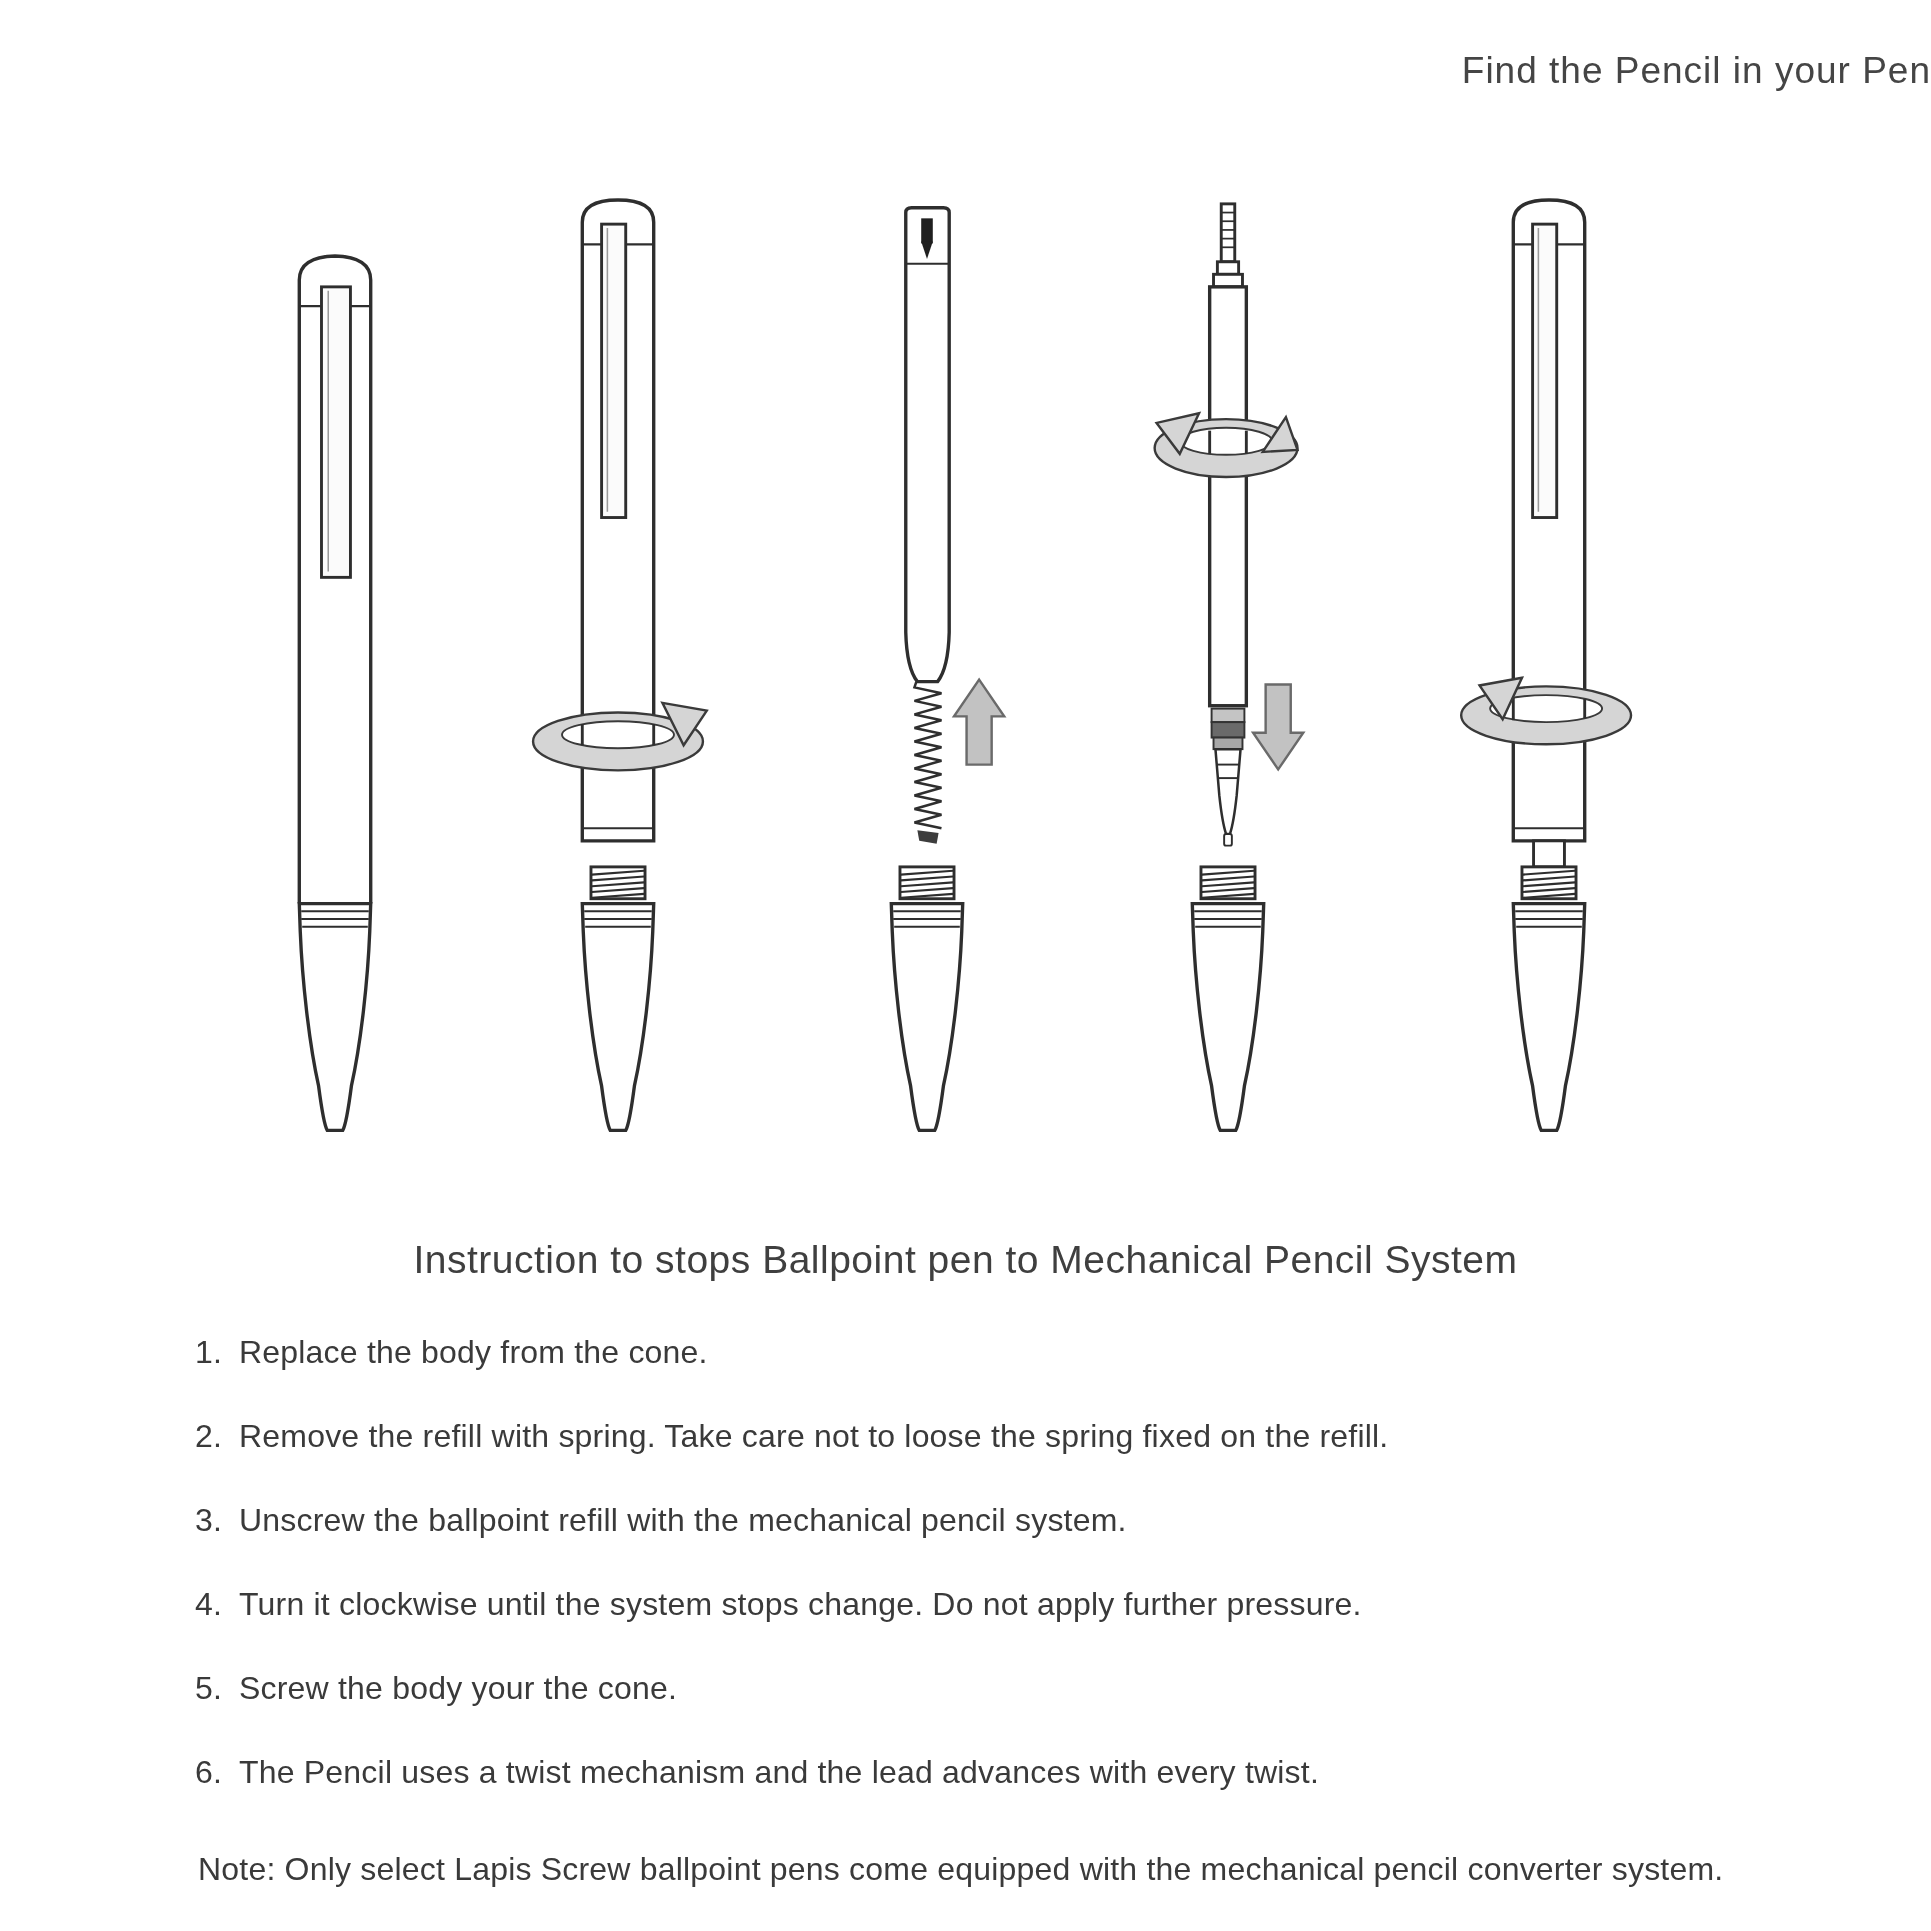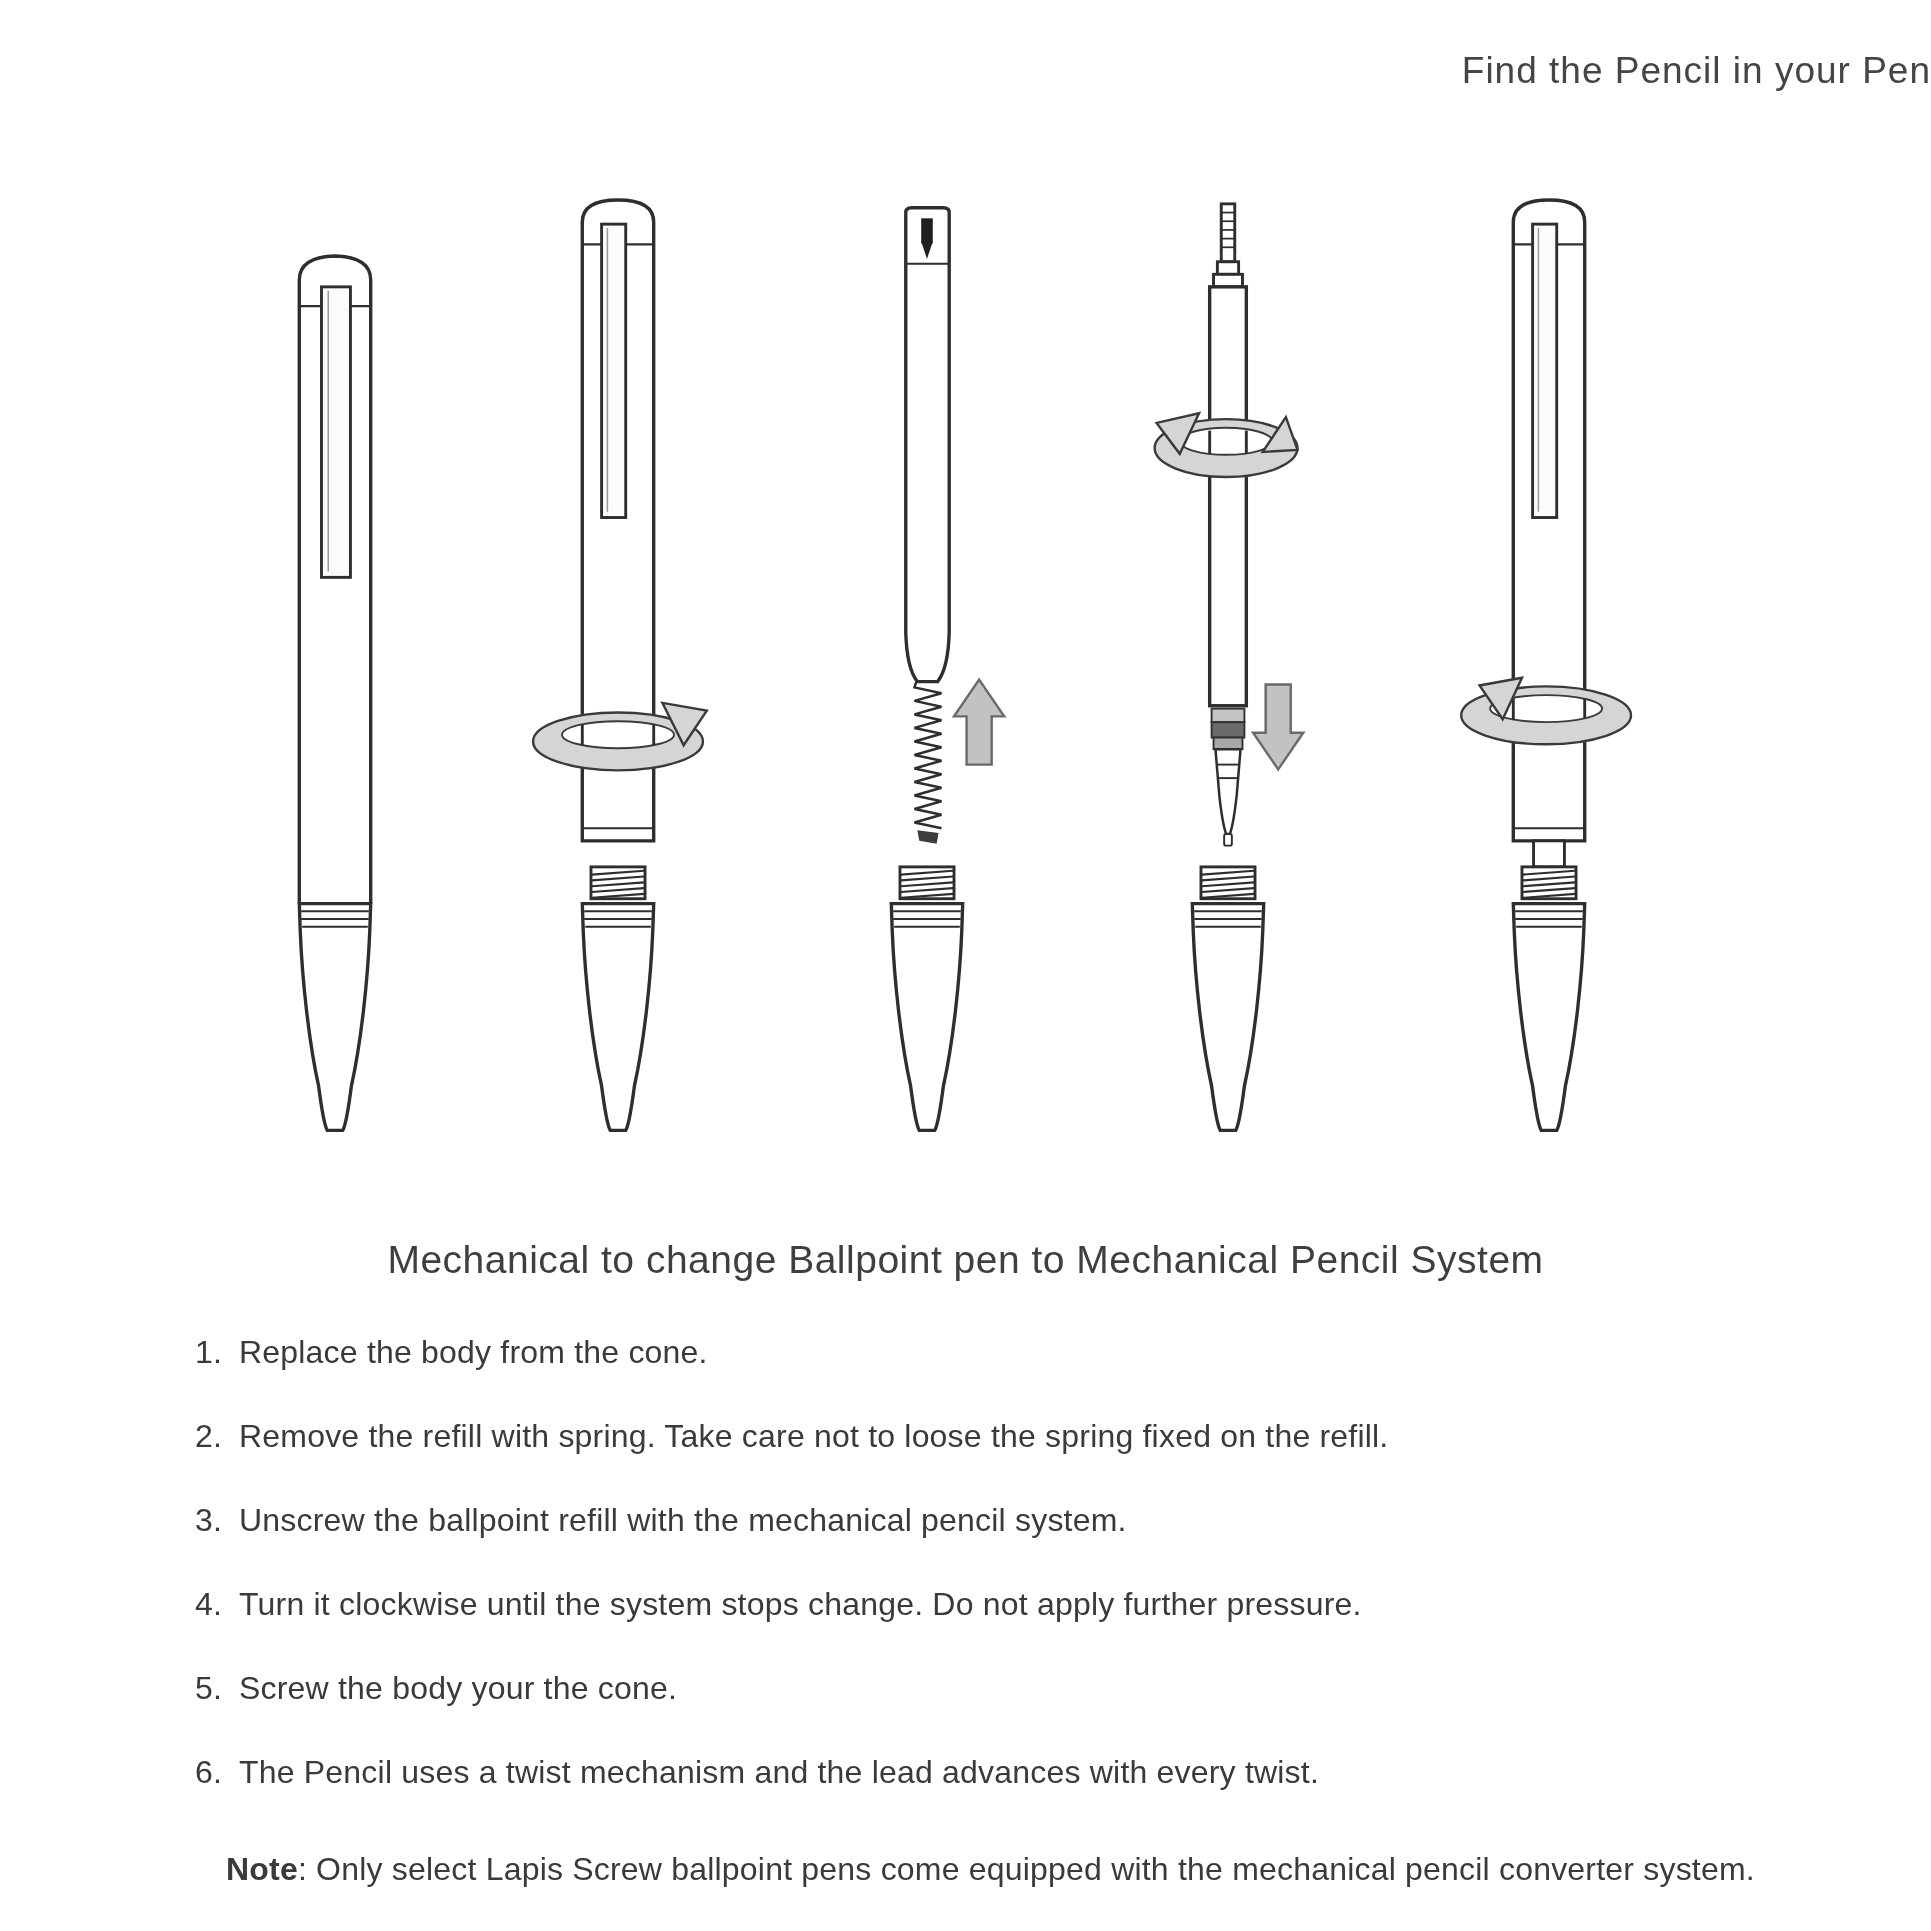--- a/index.html
+++ b/index.html
@@ -7,21 +7,21 @@
        font-family:"Liberation Sans",sans-serif;color:#3a3a3a;}
   .title{position:absolute;top:50px;left:0;width:1931px;text-align:right;
          font-size:37px;letter-spacing:1px;color:#454545;}
   .subtitle{position:absolute;top:1238px;left:0;width:1931px;text-align:center;
          font-size:39px;letter-spacing:0.5px;color:#3f3f3f;}
   .steps{position:absolute;left:195px;top:1333px;width:1622px;font-size:32px;letter-spacing:0.2px;}
   .step{display:flex;line-height:39px;margin-bottom:45px;}
   .step .num{flex:none;width:44px;}
   .step .txt{flex:1;}
   .note{position:absolute;left:198px;top:1850px;width:1661px;font-size:32px;letter-spacing:0.2px;line-height:39px;}
-  .note .lbl{font-weight:bold;margin-left:28px;}
+  .note .lbl{font-weight:normal;}
   svg.fig{position:absolute;top:145px;width:348px;height:1023px;}
   #fig1{left:161px;} #fig2{left:444px;} #fig3{left:753px;} #fig4{left:1054px;} #fig5{left:1375px;}
 </style>
 </head>
 <body>
 
 <svg width="0" height="0" style="position:absolute" aria-hidden="true">
   <defs>
     <g id="cone-threads" stroke="#2e2e2e" fill="#ffffff">
       <rect x="152" y="748" width="56" height="33" stroke-width="3"></rect>
@@ -144,21 +144,21 @@
     <ellipse cx="177" cy="591" rx="88" ry="30" fill="#d5d5d5" stroke="#3a3a3a" stroke-width="2.5"></ellipse>
     <ellipse cx="177" cy="584" rx="58" ry="14" fill="#ffffff" stroke="#3a3a3a" stroke-width="2"></ellipse>
     <line x1="143" y1="573" x2="143" y2="596" stroke="#2e2e2e" stroke-width="3"></line>
     <line x1="217" y1="574" x2="217" y2="594" stroke="#2e2e2e" stroke-width="3"></line>
     <polygon points="152,552 108,560 132,595" fill="#d5d5d5" stroke="#3a3a3a" stroke-width="2.5"></polygon>
   </g>
   <rect x="164" y="721" width="32" height="27" fill="#ffffff" stroke="#2e2e2e" stroke-width="3"></rect>
   <use href="#cone-full"></use>
 </svg>
 
-<div class="subtitle">Mechanical to change Ballpoint pen to Mechanical Pencil System</div>
+<div class="subtitle">Instruction to stops Ballpoint pen to Mechanical Pencil System</div>
 
 <div class="steps">
   <div class="step">
     <span class="num">1.</span>
     <span class="txt">Replace the body from the cone.</span>
   </div>
   <div class="step">
     <span class="num">2.</span>
     <span class="txt">Remove the refill with spring. Take care not to loose the spring fixed on the refill.</span>
   </div>

